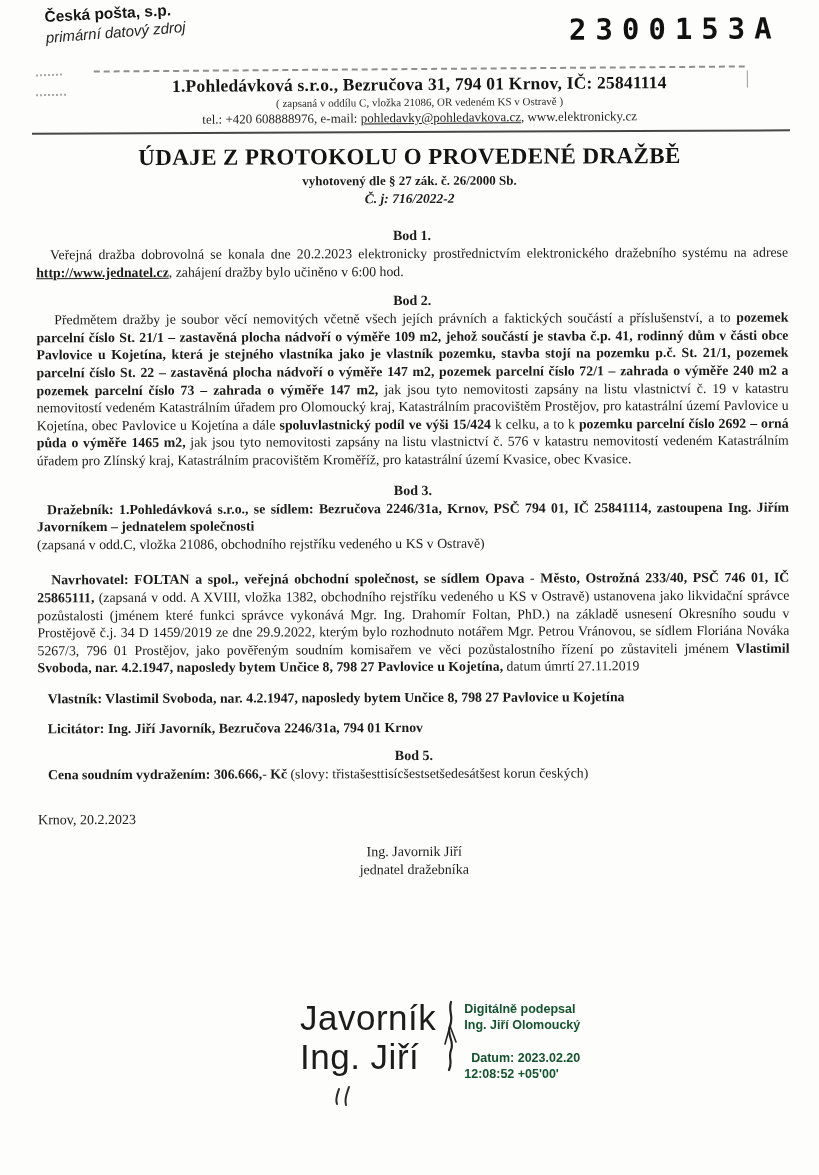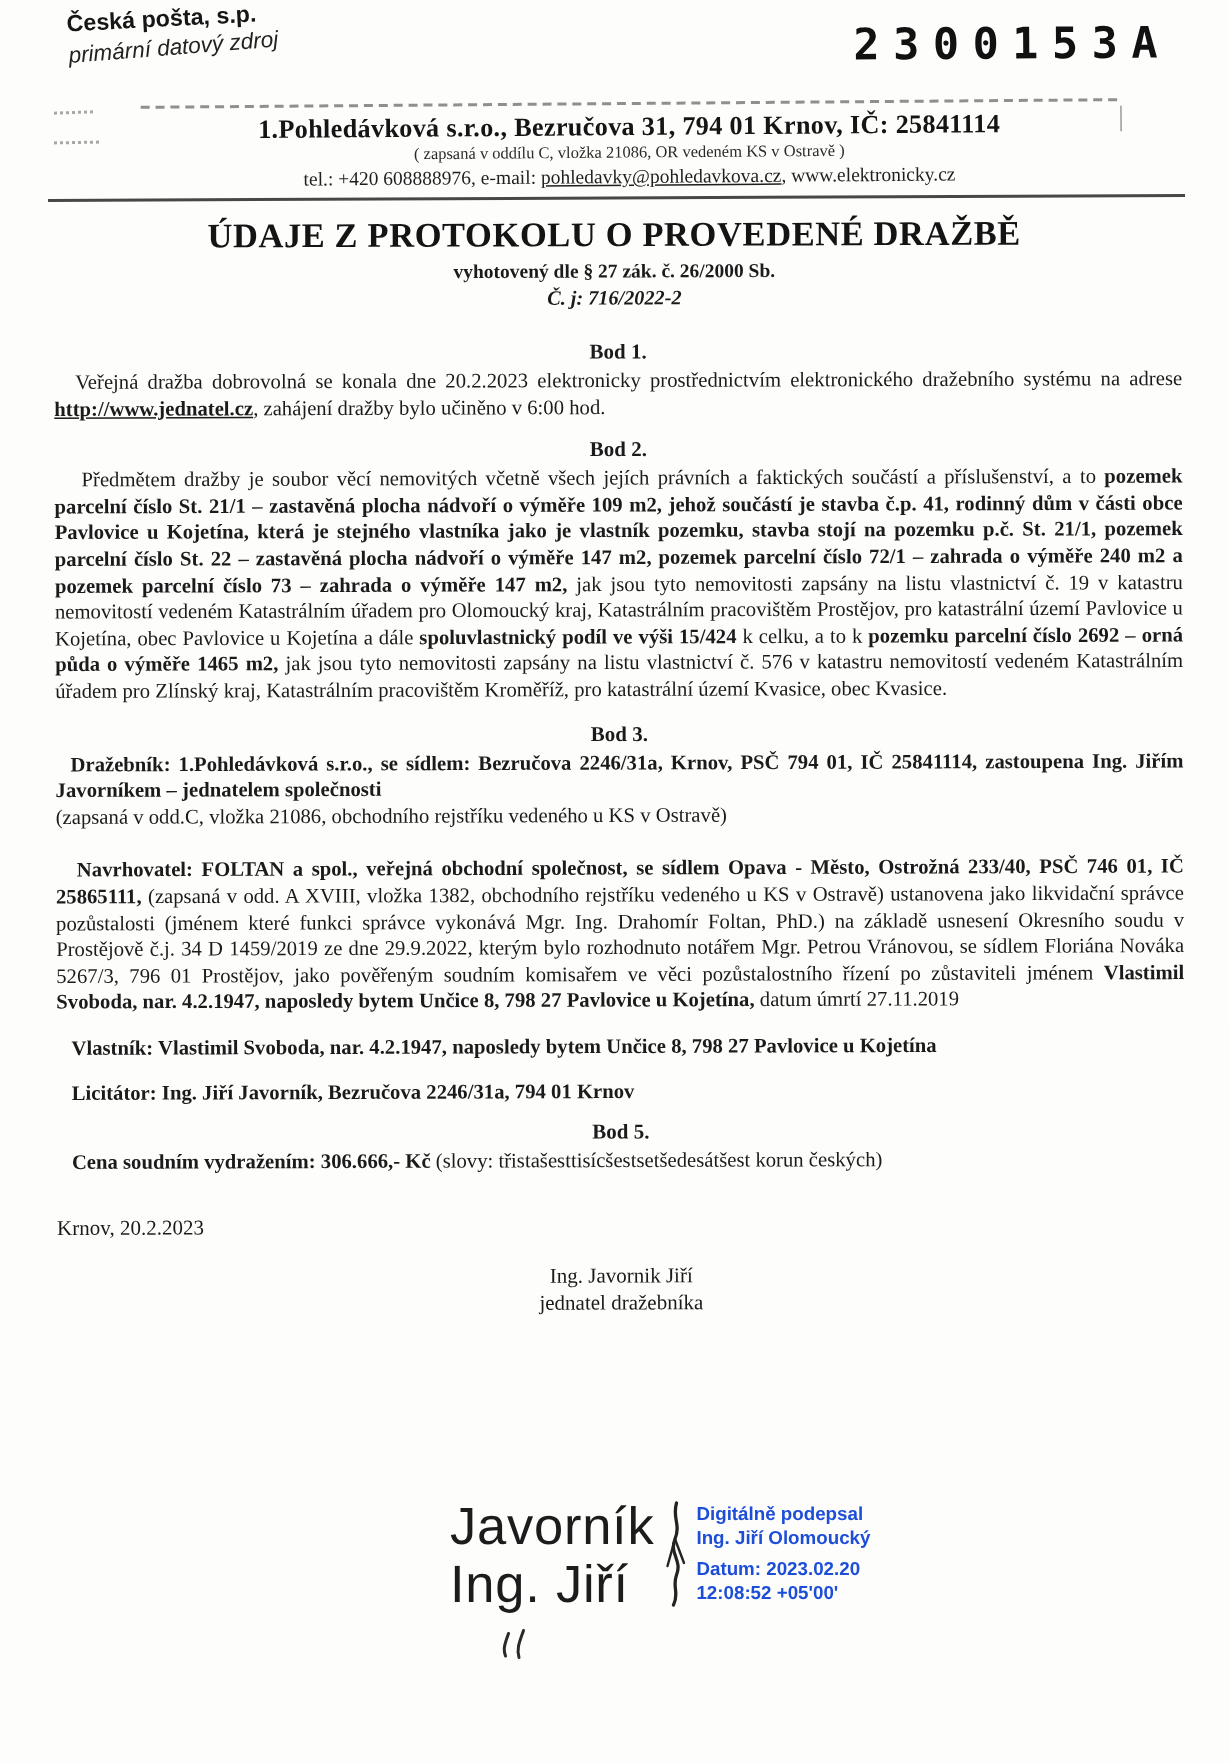--- a/index.html
+++ b/index.html
@@ -107,24 +107,24 @@
     display:flex;align-items:flex-start;
   }
   .sig-big{
     font-family:"Liberation Sans",sans-serif;
     font-size:35px;line-height:39px;color:#1c1c1c;
     letter-spacing:.5px;white-space:nowrap;
   }
   .sig-flourish{margin:2px 4px 0 6px;flex:none;}
   .sig-details{
     font-family:"Liberation Sans",sans-serif;
-    font-weight:bold;font-size:12.5px;line-height:15.5px;color:#1d4ed8;
+    font-weight:bold;font-size:12.5px;line-height:15.5px;color:#14532d;
     margin-top:4px;white-space:nowrap;
   }
-  .sig-details .d3{margin-top:6px;}
+  .sig-details .d3{margin-top:18px;text-align:right;}
   .sig-underscribble{position:absolute;left:333px;top:1085px;}
 </style>
 </head>
 <body>
 
 <div class="page">
 
   <div class="sender">
     <div class="sender-name">Česká pošta, s.p.</div>
     <div class="sender-sub">primární datový zdroj</div>

